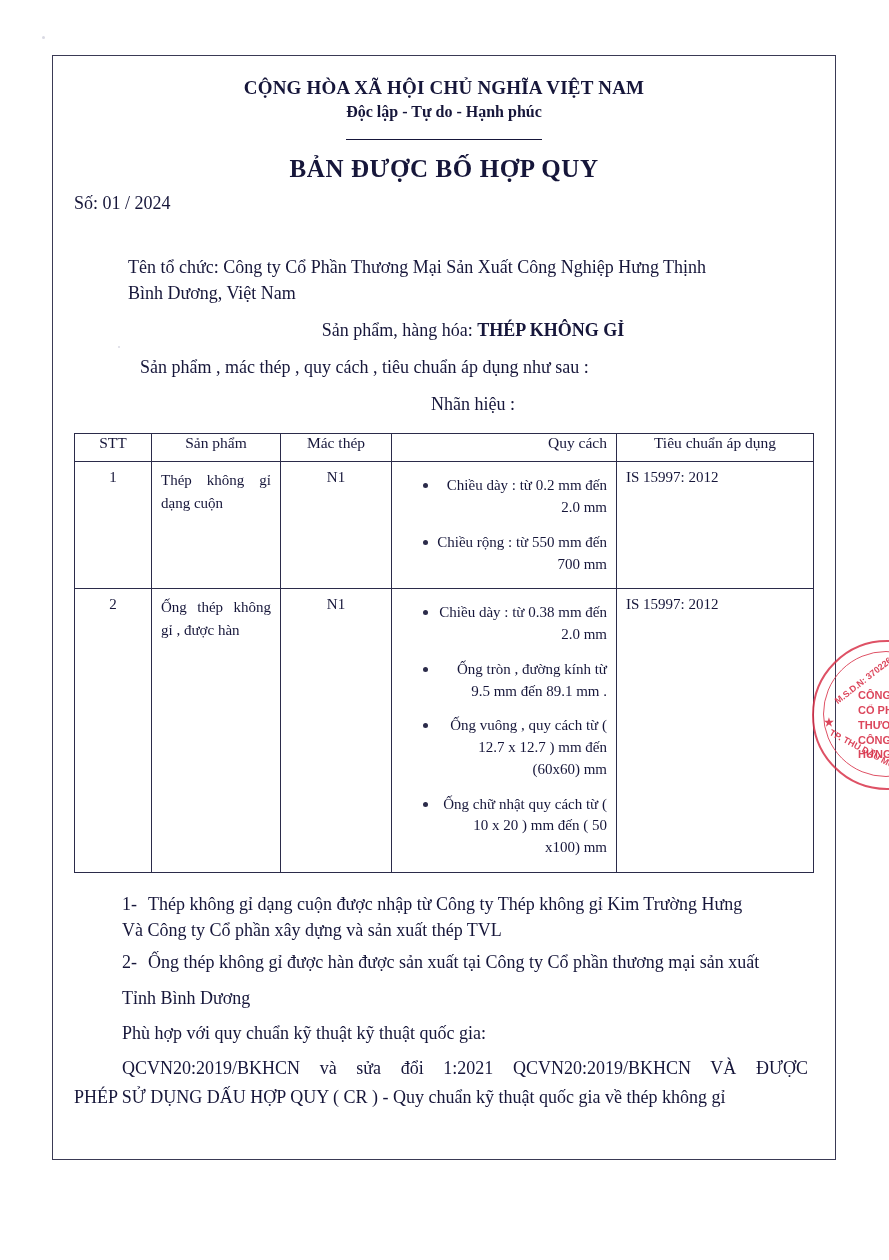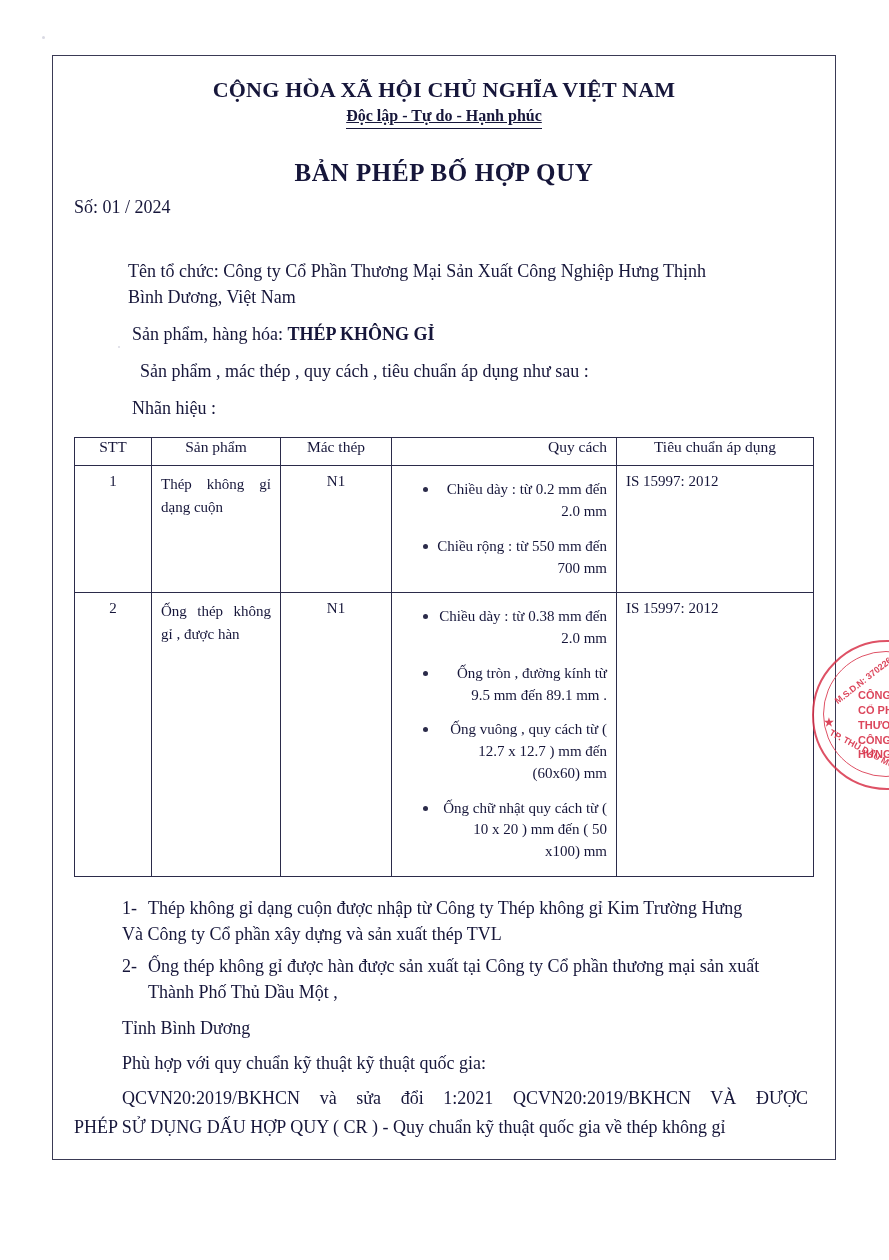--- a/index.html
+++ b/index.html
@@ -32,36 +32,35 @@
     left: 52px;
     top: 55px;
     width: 784px;
     box-sizing: border-box;
     padding: 16px 22px 0 22px;
   }
 
   .national-title {
     text-align: center;
     font-weight: bold;
-    font-size: 22px;
+    font-size: 19px;
     letter-spacing: 0.2px;
     color: #16163a;
     margin-top: 6px;
   }
   .national-sub {
     text-align: center;
     font-weight: bold;
     font-size: 16px;
     margin-top: 4px;
     color: #16163a;
   }
   .national-sub span.u {
     border-bottom: 1.4px solid #16163a;
-    padding-bottom: 4px;
-    text-decoration: underline;
+    padding-bottom: 19px;
   }
 
   .doc-title {
     text-align: center;
     font-weight: bold;
     font-size: 25px;
     margin-top: 34px;
     letter-spacing: 0.6px;
     color: #16163a;
   }
@@ -72,21 +71,21 @@
     color: #16163a;
   }
 
   .para {
     font-size: 18px;
     line-height: 1.45;
     margin-top: 11px;
     color: #16163a;
   }
   .indent-1 { padding-left: 54px; margin-top: 40px; }
-  .indent-2 { padding-left: 58px; }
+  .indent-2 { padding-left: 58px; text-align: center; }
   .indent-3 { padding-left: 66px; }
   .strong { font-weight: bold; }
 
   
   table.spec {
     width: 100%;
     border-collapse: collapse;
     margin-top: 16px;
     font-size: 15px;
     color: #16163a;
@@ -217,21 +216,21 @@
 </head>
 <body>
 
 <div class="page-frame"></div>
 
 <div class="doc-body">
 
   <div class="national-title">CỘNG HÒA XÃ HỘI CHỦ NGHĨA VIỆT NAM</div>
   <div class="national-sub"><span class="u">Độc lập - Tự do - Hạnh phúc</span></div>
 
-  <div class="doc-title">BẢN PHÉP BỐ HỢP QUY</div>
+  <div class="doc-title">BẢN ĐƯỢC BỐ HỢP QUY</div>
   <div class="doc-number">Số: 01 / 2024</div>
 
   <div class="para indent-1">Tên tổ chức: Công ty Cổ Phần Thương Mại Sản Xuất Công Nghiệp Hưng Thịnh</div>
   <div class="para indent-1" style="margin-top:0">Bình Dương, Việt Nam</div>
 
   <div class="para indent-2">
     <span>Sản phẩm, hàng hóa:</span>
     <span class="strong">THÉP KHÔNG GỈ</span>
   </div>
   <div class="para indent-3">Sản phẩm , mác thép , quy cách , tiêu chuẩn áp dụng như sau :</div>
@@ -281,21 +280,20 @@
     <div class="note-row">
       <div class="note-num">1-</div>
       <div class="note-text">Thép không gỉ dạng cuộn được nhập từ Công ty Thép không gỉ Kim Trường Hưng</div>
     </div>
     <div class="note-cont">Và Công ty Cổ phần xây dựng và sản xuất thép TVL</div>
 
     <div class="note-row">
       <div class="note-num">2-</div>
       <div class="note-text">Ống thép không gỉ được hàn được sản xuất tại Công ty Cổ phần thương mại sản xuất</div>
     </div>
-    <div class="note-cont deep">Thành Phố Thủ Dầu Một ,</div>
   </div>
 
   <div class="closing">
     <div class="l1">Tỉnh Bình Dương</div>
     <div class="l1" style="margin-top:8px">Phù hợp với quy chuẩn kỹ thuật kỹ thuật quốc gia:</div>
     <div class="l2">QCVN20:2019/BKHCN và sửa đổi 1:2021  QCVN20:2019/BKHCN VÀ ĐƯỢC</div>
     <div class="l3">PHÉP SỬ DỤNG DẤU HỢP QUY ( CR ) -  Quy chuẩn kỹ thuật quốc gia về thép không gỉ</div>
   </div>
 
 </div>

